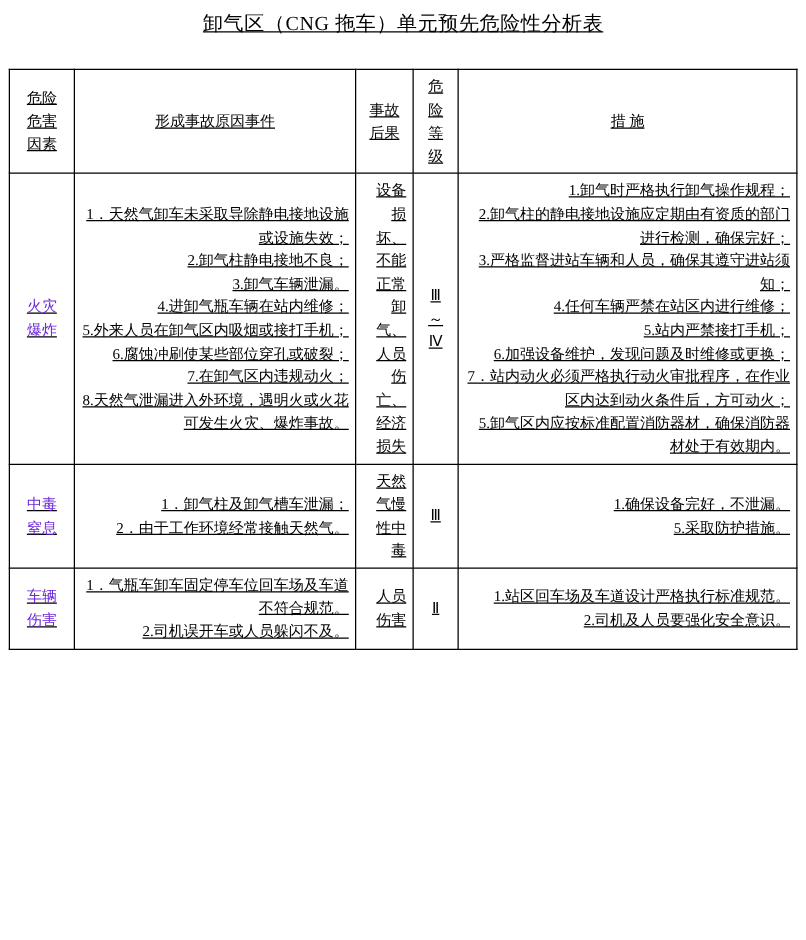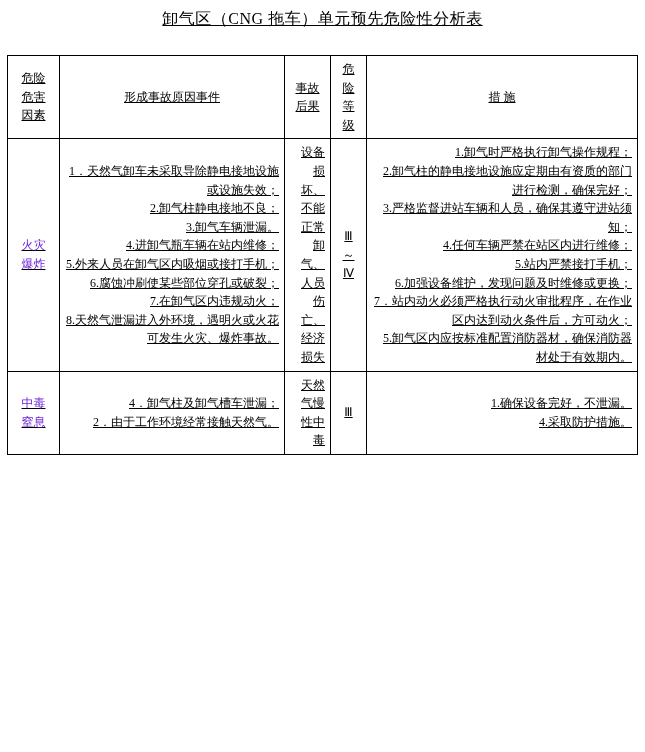--- a/index.html
+++ b/index.html
@@ -172,34 +172,55 @@
           <p>5.卸气区内应按标准配置消防器材，确保消防器材处于有效期内。</p>
         </td>
       </tr>
 
       <tr>
         <td class="cell-factor">
           <div>中毒</div>
           <div>窒息</div>
         </td>
         <td class="cell-cause lines">
-          <p>4．卸气柱及卸气槽车泄漏；</p>
+          <p>1．卸气柱及卸气槽车泄漏；</p>
           <p>2．由于工作环境经常接触天然气。</p>
         </td>
         <td class="cell-result narrow">
           <p>天然</p>
           <p>气慢</p>
           <p>性中</p>
           <p>毒</p>
         </td>
         <td class="cell-level narrow">
           <p>Ⅲ</p>
         </td>
         <td class="cell-measure lines">
           <p>1.确保设备完好，不泄漏。</p>
-          <p>4.采取防护措施。</p>
-        </td>
-      </tr>
-
+          <p>5.采取防护措施。</p>
+        </td>
+      </tr>
+
+      <tr>
+        <td class="cell-factor">
+          <div>车辆</div>
+          <div>伤害</div>
+        </td>
+        <td class="cell-cause lines">
+          <p>1．气瓶车卸车固定停车位回车场及车道不符合规范。</p>
+          <p>2.司机误开车或人员躲闪不及。</p>
+        </td>
+        <td class="cell-result narrow">
+          <p>人员</p>
+          <p>伤害</p>
+        </td>
+        <td class="cell-level narrow">
+          <p>Ⅱ</p>
+        </td>
+        <td class="cell-measure lines">
+          <p>1.站区回车场及车道设计严格执行标准规范。</p>
+          <p>2.司机及人员要强化安全意识。</p>
+        </td>
+      </tr>
 
     </tbody>
   </table>
 </div>
 
 </body></html>

